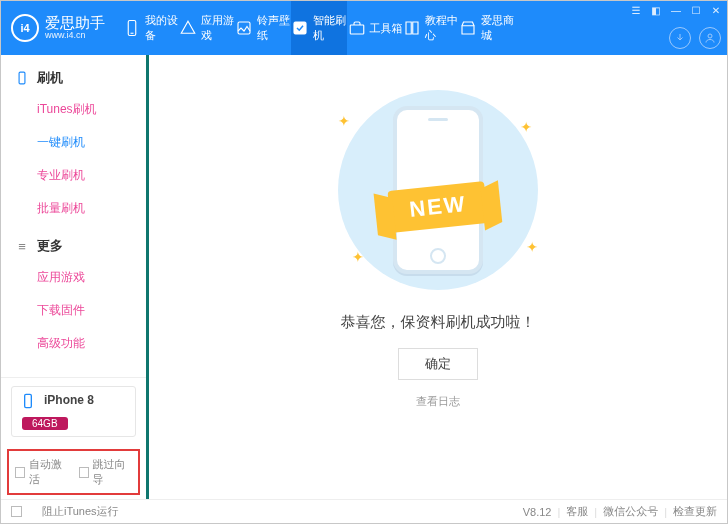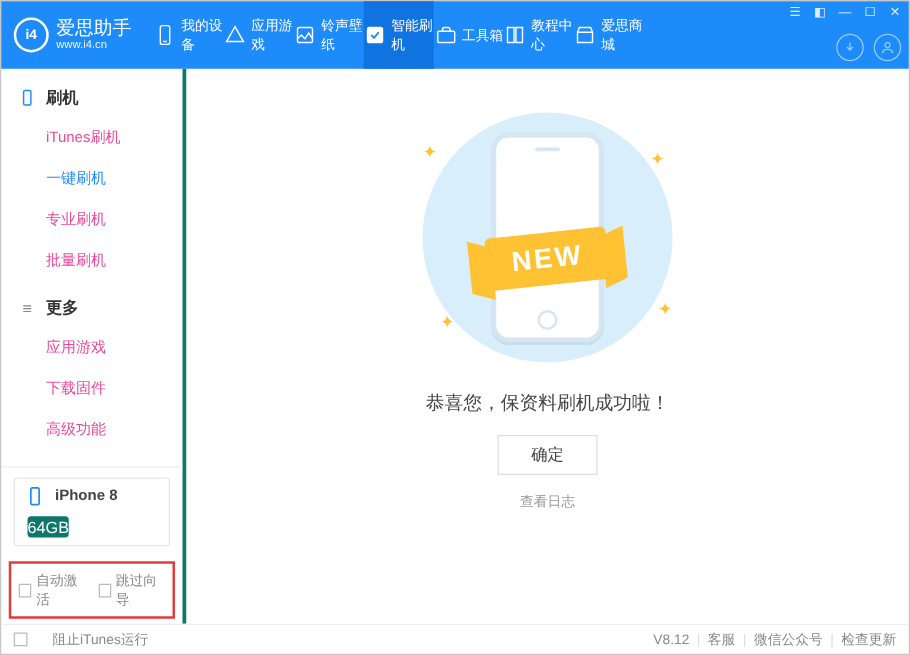--- a/index.html
+++ b/index.html
@@ -29,21 +29,21 @@
   .sidebar{width:148px;border-right:3px solid #0f766e;display:flex;flex-direction:column}
   .side-scroll{flex:1;overflow:auto;padding:8px 0}
   .side-group{margin-bottom:6px}
   .side-group-hd{display:flex;align-items:center;gap:8px;padding:6px 14px;font-size:13px;color:#333;font-weight:bold}
   .side-group-hd .hd-icon{width:14px;height:14px;display:flex;align-items:center;justify-content:center;color:#1e8bfb}
   .side-item{padding:8px 14px 8px 36px;font-size:12px;color:#ec4899;cursor:pointer}
   .side-item.active{color:#1e8bfb}
   .side-status{border-top:1px solid #eee;padding:8px 10px;display:flex;flex-direction:column;gap:8px}
   .status-row{border:1px solid #e6e6e6;border-radius:3px;padding:6px 8px;display:flex;align-items:center;gap:8px;font-size:12px;color:#444}
   .status-row .st-icon{width:16px;height:16px}
-  .badge{background:#0f766e;color:#fff;border-radius:3px;font-size:13px;padding:1px 0;margin-left:2px}
+  .badge{background:#be185d;color:#fff;border-radius:3px;font-size:10px;padding:1px 10px;margin-left:2px}
   .device-row{flex-direction:row;flex-wrap:wrap;align-items:flex-start}
   .opts-box{border:2px solid #e23b3b;padding:6px 6px;margin:4px 6px;display:flex;gap:10px}
   .chk{display:flex;align-items:center;gap:4px;font-size:11px;color:#888;cursor:pointer}
   .chk .box{width:11px;height:11px;border:1px solid #bbb}
 
   
   .main{flex:1;display:flex;flex-direction:column;align-items:center;justify-content:flex-start;padding-top:30px}
   .hero{width:240px;height:210px;position:relative;display:flex;align-items:center;justify-content:center}
   .circle-bg{width:200px;height:200px;border-radius:50%;background:#d8eefb;position:absolute}
   .phone{width:90px;height:168px;background:#fff;border:4px solid #d5e6f2;border-radius:14px;position:relative;z-index:2;box-shadow:0 2px 0 #c7dcec}

